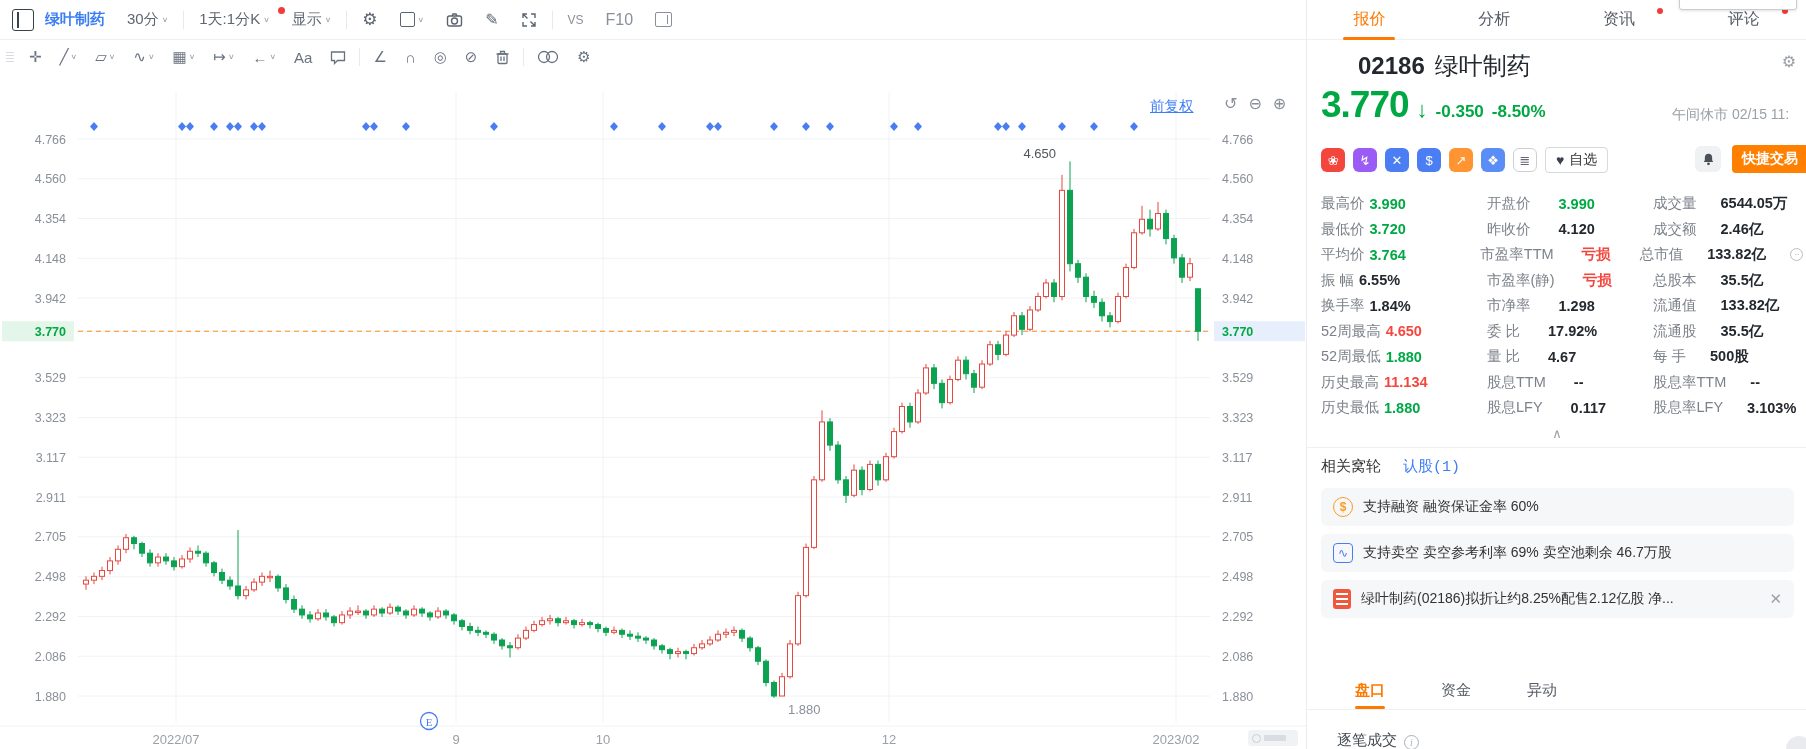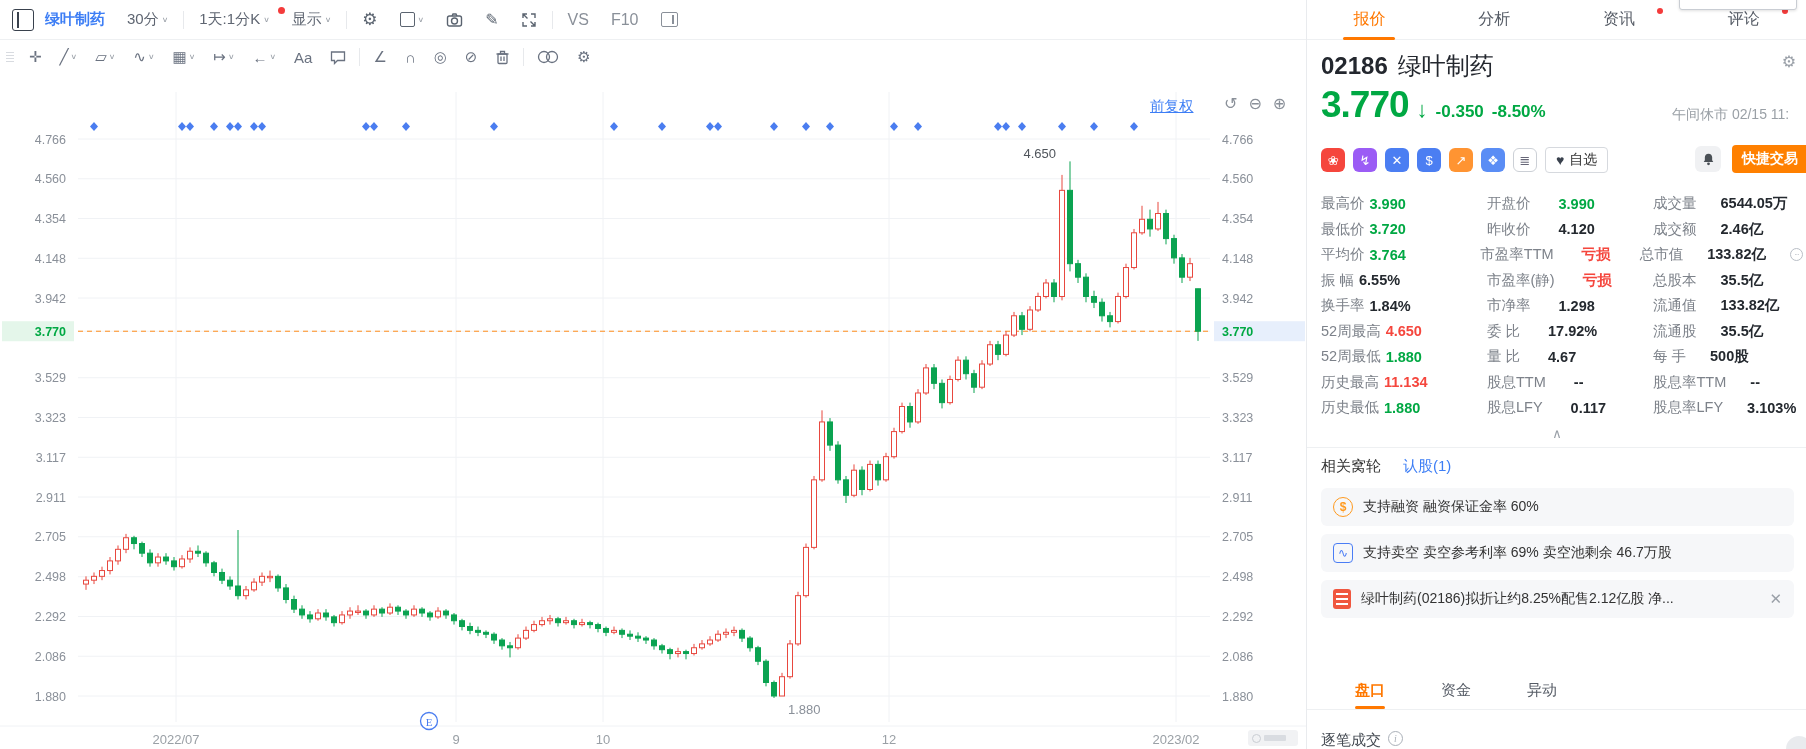--- a/index.html
+++ b/index.html
@@ -49,21 +49,21 @@
     position:relative; cursor:pointer; }
   .qtab.active { color:#ff7800; }
   .qtab.active:after { content:""; position:absolute; bottom:-1px; left:50%; transform:translateX(-50%);
     width:52px; height:3px; background:#ff7800; border-radius:2px; }
   .qtab .reddot { top:8px; right:18px; width:6px; height:6px; }
   #tooltip-frag { position:absolute; left:372px; top:-16px; width:118px; height:26px; background:#fff;
     border:1px solid #c9cdd3; border-radius:3px; box-shadow:0 1px 3px rgba(0,0,0,.12); z-index:9; }
   #panel-gear { position:absolute; right:10px; top:52px; color:#9aa0a8; font-size:16px; cursor:pointer; }
 
   #title-row { position:absolute; left:14px; top:50px; display:flex; align-items:baseline; gap:10px; }
-  #stock-code { font-size:24px; font-weight:bold; color:#23272e; }
+  #stock-code { font-size:24px; font-weight:bold; color:#23272e;margin-left:37px; }
   #stock-name { font-size:24px; color:#23272e; }
   #price-row { position:absolute; left:14px; top:84px; display:flex; align-items:baseline; gap:8px; color:#00a843; }
   #price-big { font-size:37px; font-weight:bold; letter-spacing:-1px; }
   #price-arrow { font-size:22px; font-weight:bold; }
   .price-chg { font-size:17px; font-weight:bold; }
   #session { position:absolute; left:365px; top:106px; font-size:14px; color:#9aa0a6; white-space:nowrap; }
 
   #badge-row { position:absolute; left:14px; top:147px; display:flex; align-items:center; gap:8px; }
   .badge { width:24px; height:24px; border-radius:6px; color:#fff; font-size:13px; display:flex;
     align-items:center; justify-content:center; cursor:pointer; }
@@ -86,41 +86,41 @@
   .stat-value.g { color:#00a843;text-align:center; } .stat-value.r { color:#f5463d; }
   .minfo { width:13px; height:13px; border:1px solid #b9bec6; border-radius:50%; position:relative; }
   .minfo:before { content:"···"; position:absolute; left:50%; top:50%; transform:translate(-50%,-58%);
     font-size:7px; color:#b9bec6; letter-spacing:-1px; }
   #grid-collapse { position:absolute; left:0; top:427px; width:500px; text-align:center; color:#9aa0a8;
     font-size:13px; cursor:pointer; line-height:1; }
   .hdiv { position:absolute; left:0; width:500px; height:1px; background:#eef0f2; }
 
   #warrants { position:absolute; left:14px; top:457px; display:flex; gap:22px; font-size:15px; }
   #warrants .wlabel { color:#333; }
-  #warrants .wlink { color:#3d7ef5; cursor:pointer; }
+  #warrants .wlink { color:#3d7ef5; cursor:pointer;font-family:Liberation Mono, monospace; }
 
   .notice-card { position:absolute; left:14px; width:473px; height:38px; background:#f6f7f9; border-radius:6px;
     display:flex; align-items:center; gap:10px; padding:0 12px; font-size:14px; color:#333; }
   .notice-text { white-space:nowrap; overflow:hidden; text-overflow:ellipsis; flex:1; }
   .notice-close { color:#9aa0a8; font-size:15px; cursor:pointer; }
   .icon-margin { width:20px; height:20px; border:1.5px solid #ff9a1f; border-radius:50%; color:#ff9a1f;
     font-size:12px; font-weight:bold; display:flex; align-items:center; justify-content:center; flex:none; }
   .icon-short { width:20px; height:20px; border:1.5px solid #4a7df5; border-radius:4px; color:#4a7df5;
     font-size:12px; display:flex; align-items:center; justify-content:center; flex:none; }
   .icon-news { width:18px; height:20px; background:#f0573f; border-radius:3px; position:relative; flex:none; }
   .icon-news:before { content:""; position:absolute; left:3px; top:4px; width:12px; height:2px;
     background:#fff; box-shadow:0 5px 0 #fff, 0 10px 0 #fff; }
 
   #bottom-tabs { position:absolute; left:0; top:672px; width:500px; height:37px; display:flex;
     align-items:center; padding-left:48px; gap:56px; }
   .btab { font-size:15px; color:#555b65; position:relative; cursor:pointer; padding:9px 0; }
   .btab.active { color:#ff7800; font-weight:bold; }
   .btab.active:after { content:""; position:absolute; left:50%; transform:translateX(-50%); bottom:0;
     width:30px; height:3px; background:#ff7800; border-radius:2px; }
-  #ticker-row { position:absolute; left:14px; top:731px; display:flex; align-items:flex-start; gap:7px;
+  #ticker-row { position:absolute; left:30px; top:731px; display:flex; align-items:flex-end; gap:7px;
     font-size:15px; color:#444a52; }
   .i-circle { width:15px; height:15px; border:1px solid #aab0b8; border-radius:50%; color:#aab0b8;
     font-size:10px; display:flex; align-items:center; justify-content:center; font-style:italic;
     font-family:"Liberation Serif",serif; }
 </style>
 </head>
 <body>
 
 <div id="stage">
 
@@ -527,21 +527,21 @@
           <path d="M6 4l1-2h3l1 2"></path>
       </svg>
     </span>
     <span class="tb1-item tb-icon" style="font-size:16px;">✎</span>
     <span class="tb1-item tb-icon">
       <svg width="16" height="16" viewBox="0 0 16 16" fill="none" stroke="#5b6470" stroke-width="1.4">
         <path d="M2 6V2h4M14 10v4h-4M10 2h4v4M6 14H2v-4M2.5 2.5L6.5 6.5M13.5 13.5L9.5 9.5"></path>
       </svg>
     </span>
     <span class="vdiv"></span>
-    <span class="tb1-item" style="color:#8a9099;font-size:16px;">VS</span>
+    <span class="tb1-item" style="color:#8a9099;font-size:12px;">VS</span>
     <span class="tb1-item" style="color:#8a9099;font-size:16px;">F10</span>
     <span class="tb1-item">
       <span style="width:17px;height:15px;border:1.5px solid #8a9099;border-radius:2px;display:inline-block;position:relative;">
         <span style="position:absolute;right:3px;top:2px;bottom:2px;width:1.5px;background:#8a9099;"></span>
       </span>
     </span>
   </div>
 
   <div id="toolbar2">
     <span class="grip">

